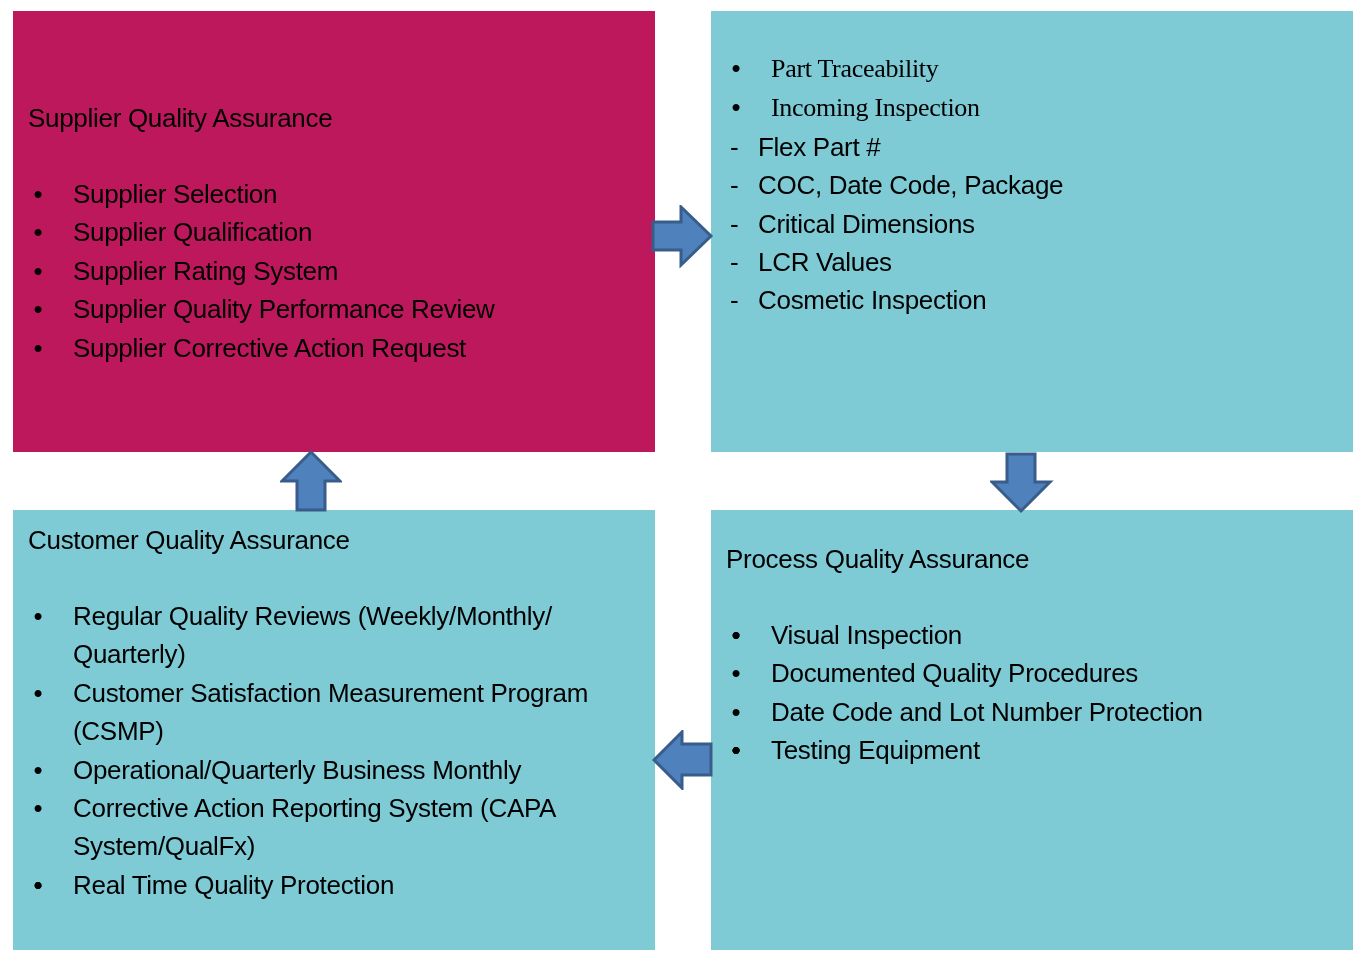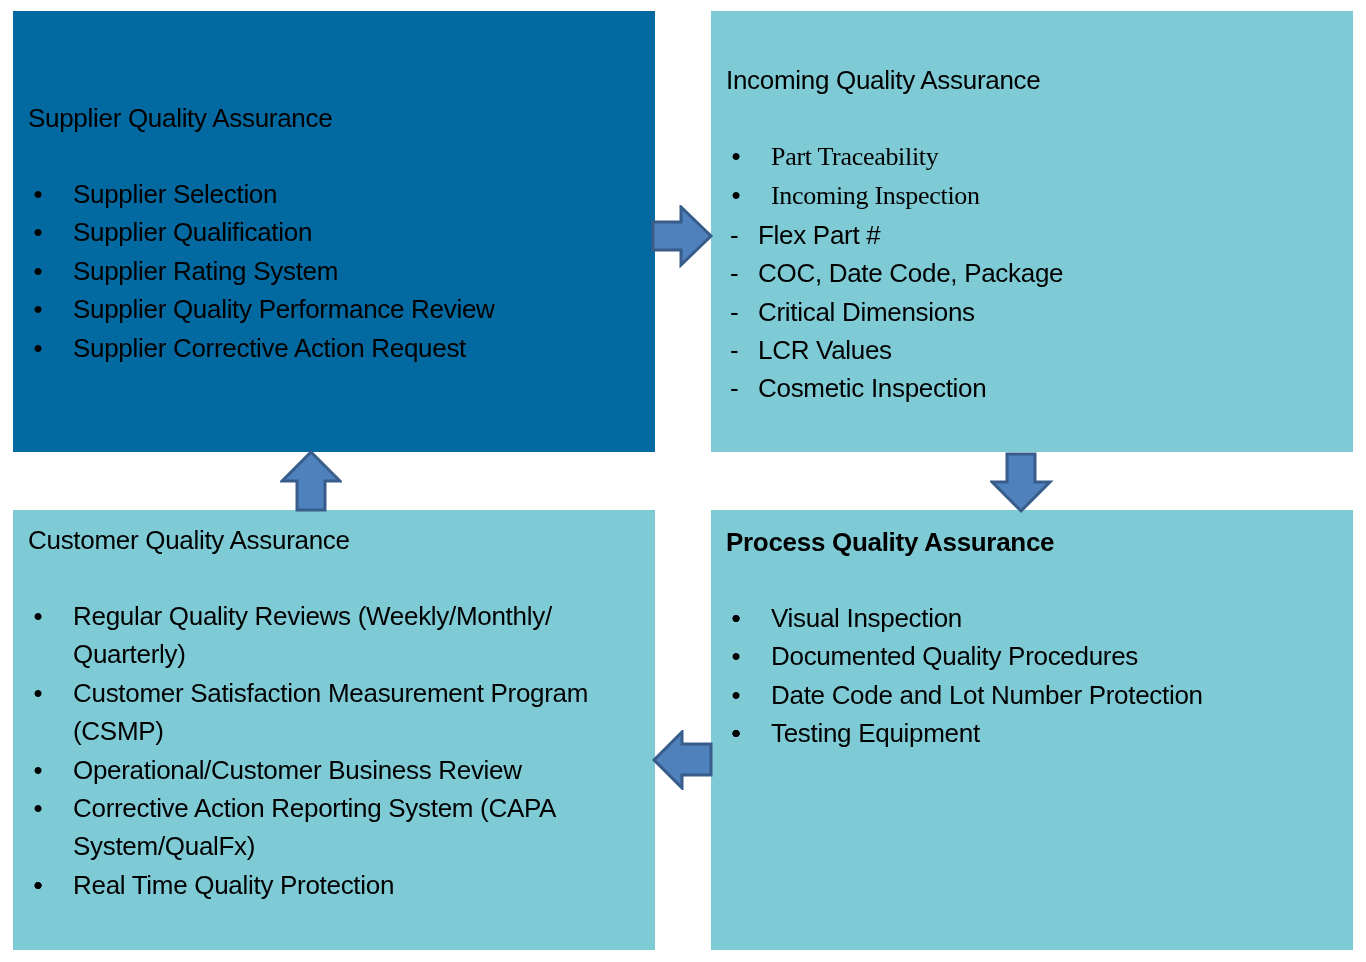--- a/index.html
+++ b/index.html
@@ -40,63 +40,62 @@
     #box-incoming { left: 711px; top: 11px; width: 642px; height: 441px; }
     #box-incoming .title { margin-top: 50px; }
     #box-incoming ul { margin-top: 38px; }
     #box-incoming li.bullet .text { padding-left: 0; font-family: Liberation Serif, serif; }
 
     #box-customer { left: 13px; top: 510px; width: 642px; height: 440px; }
     #box-customer .title { margin-top: 11px; }
     #box-customer ul { margin-top: 38px; }
 
     #box-process { left: 711px; top: 510px; width: 642px; height: 440px; }
-    #box-process .title { margin-top: 13px; font-weight: bold; }
+    #box-process .title { margin-top: 30px; }
     #box-process ul { margin-top: 38px; }
 
     .arrow { position: absolute; }
     .arrow svg { display: block; }
     #arrow-right { left: 651px; top: 205px; }
     #arrow-down  { left: 990px; top: 452px; }
     #arrow-up    { left: 280px; top: 450px; }
     #arrow-left  { left: 652px; top: 730px; }
   </style>
 </head>
 <body>
 
-<div class="box" id="box-supplier" style="background: #0369a1; color: rgb(0, 0, 0);">
+<div class="box" id="box-supplier" style="background: #be185d; color: rgb(0, 0, 0);">
   <div class="title">Supplier Quality Assurance</div>
   <ul>
       <li class="bullet"><span class="mark">•</span><span class="text">Supplier Selection</span></li>
       <li class="bullet"><span class="mark">•</span><span class="text">Supplier Qualification</span></li>
       <li class="bullet"><span class="mark">•</span><span class="text">Supplier Rating System</span></li>
       <li class="bullet"><span class="mark">•</span><span class="text">Supplier Quality Performance Review</span></li>
       <li class="bullet"><span class="mark">•</span><span class="text">Supplier Corrective Action Request</span></li>
     </ul>
 </div>
 
 <div class="box" id="box-incoming" style="background: rgb(126, 203, 214); color: rgb(0, 0, 0);">
-  <div class="title">Incoming Quality Assurance</div>
   <ul>
       <li class="bullet"><span class="mark">•</span><span class="text">Part Traceability</span></li>
       <li class="bullet"><span class="mark">•</span><span class="text">Incoming Inspection</span></li>
       <li class="dash"><span class="mark">-</span><span class="text">Flex Part #</span></li>
       <li class="dash"><span class="mark">-</span><span class="text">COC, Date Code, Package</span></li>
       <li class="dash"><span class="mark">-</span><span class="text">Critical Dimensions</span></li>
       <li class="dash"><span class="mark">-</span><span class="text">LCR Values</span></li>
       <li class="dash"><span class="mark">-</span><span class="text">Cosmetic Inspection</span></li>
     </ul>
 </div>
 
 <div class="box" id="box-customer" style="background: rgb(126, 203, 214); color: rgb(0, 0, 0);">
   <div class="title">Customer Quality Assurance</div>
   <ul>
       <li class="bullet"><span class="mark">•</span><span class="text">Regular Quality Reviews (Weekly/Monthly/ Quarterly)</span></li>
       <li class="bullet"><span class="mark">•</span><span class="text">Customer Satisfaction Measurement Program (CSMP)</span></li>
-      <li class="bullet"><span class="mark">•</span><span class="text">Operational/Customer Business Review</span></li>
+      <li class="bullet"><span class="mark">•</span><span class="text">Operational/Quarterly Business Monthly</span></li>
       <li class="bullet"><span class="mark">•</span><span class="text">Corrective Action Reporting System (CAPA System/QualFx)</span></li>
       <li class="bullet"><span class="mark">•</span></li>
       <li class="bullet"><span class="mark">•</span><span class="text">Real Time Quality Protection</span></li>
     </ul>
 </div>
 
 <div class="box" id="box-process" style="background: rgb(126, 203, 214); color: rgb(0, 0, 0);">
   <div class="title">Process Quality Assurance</div>
   <ul>
       <li class="bullet"><span class="mark">•</span></li>

